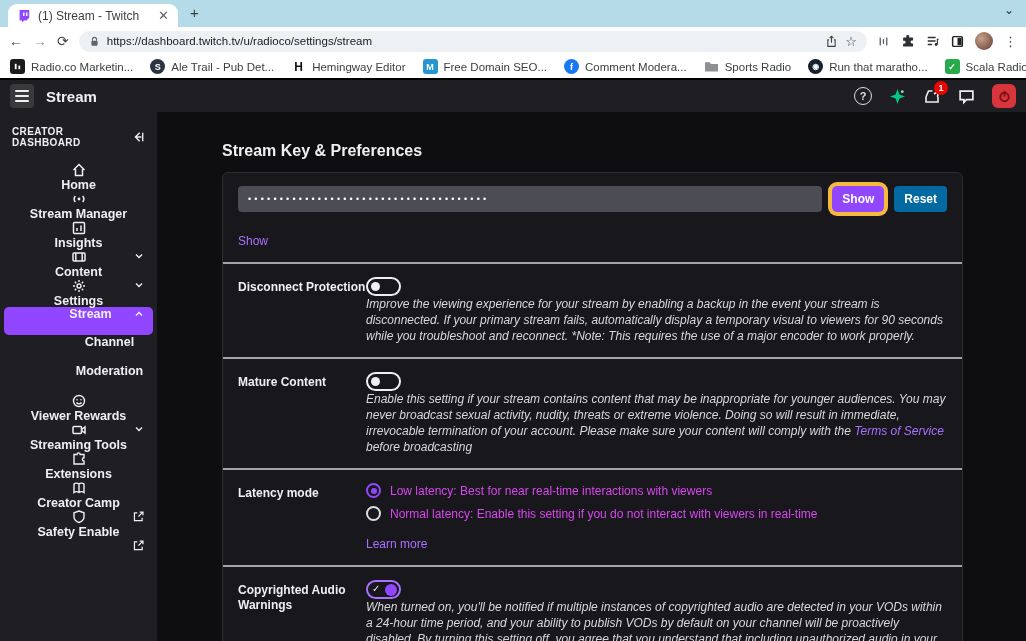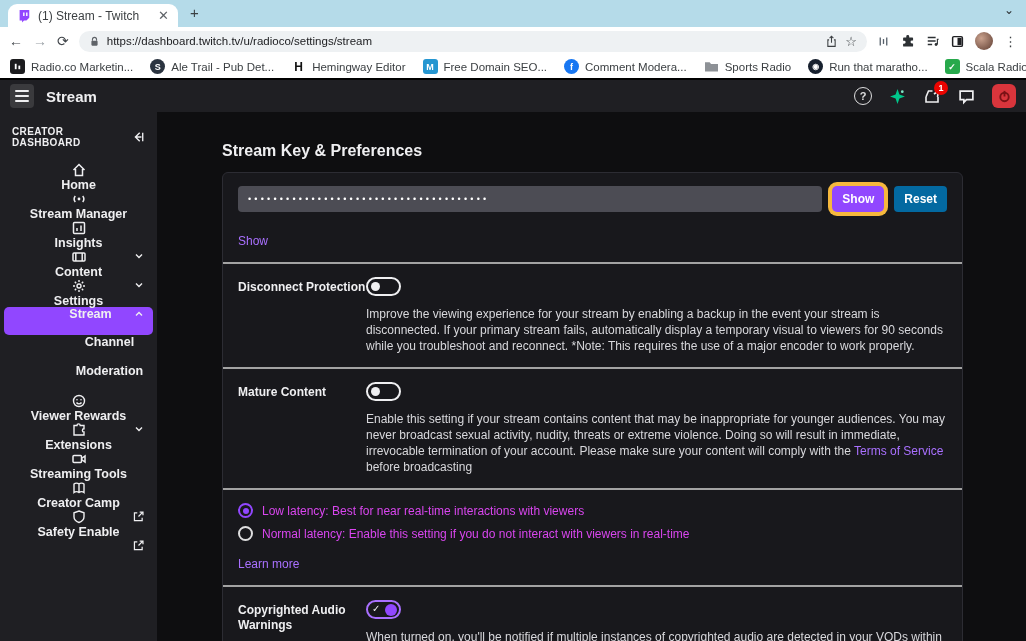--- a/index.html
+++ b/index.html
@@ -92,21 +92,21 @@
   .show-link { display:inline-block; margin-top:22px; }
 
   .toggle { width:35px; height:19px; border:2px solid #efeff1; border-radius:11px;
             position:relative; background:transparent; }
   .toggle .knob { position:absolute; width:9px; height:9px; left:3px; top:3px;
                   background:#efeff1; border-radius:50%; }
   .toggle.on { border-color:#a970ff; }
   .toggle.on .knob { left:auto; right:2px; top:1.5px; width:12px; height:12px; background:#9147ff; }
   .toggle.on .check { position:absolute; left:4px; top:1px; color:#efeff1; font-size:10px; }
 
-  .desc { margin-top:10px; font-size:12px; line-height:16px; color:#d8d8dc; max-width:590px; }
+  .desc { font-size:12px; line-height:16px; color:#d8d8dc; max-width:590px;font-style:italic; }
   .radio-row { display:flex; align-items:center; gap:9px; margin-bottom:8px; }
   .radio { width:15px; height:15px; border-radius:50%; border:2px solid #dededf; position:relative; flex:none; }
   .radio.sel { border-color:#9147ff; }
   .radio.sel::after { content:""; position:absolute; left:2.5px; top:2.5px; width:6px; height:6px;
                       border-radius:50%; background:#9147ff; }
   .radio-label { font-size:12px; color:#d946ef; }
   .learnmore { display:inline-block; margin-top:8px; }
 </style>
 </head>
 <body>
@@ -354,34 +354,34 @@
             </span>
           <span>Viewer Rewards</span>
           <span class="nav-chev">
               <svg width="12" height="12" viewBox="0 0 16 16" fill="none" stroke="#efeff1" stroke-width="1.8">
                 <path d="M4 6l4 4 4-4"></path>
               </svg>
             </span>
         </div>
         <div class="nav-item">
           <span class="nav-ic">
-              <svg width="16" height="16" viewBox="0 0 16 16" fill="none" stroke="#efeff1" stroke-width="1.4">
-                <path d="M6 3.5a1.6 1.6 0 0 1 3.2 0H13v3.3a1.6 1.6 0 1 0 0 3.2V13H3V3.5z"></path>
-              </svg>
-            </span>
-          <span>Extensions</span>
-        </div>
-        <div class="nav-item">
-          <span class="nav-ic">
               <svg width="16" height="16" viewBox="0 0 16 16" fill="none" stroke="#efeff1" stroke-width="1.5">
                 <rect x="2" y="4.5" width="8.5" height="7" rx="1"></rect>
                 <path d="M10.5 8.5 14 11V5l-3.5 2.5"></path>
               </svg>
             </span>
           <span>Streaming Tools</span>
+        </div>
+        <div class="nav-item">
+          <span class="nav-ic">
+              <svg width="16" height="16" viewBox="0 0 16 16" fill="none" stroke="#efeff1" stroke-width="1.4">
+                <path d="M6 3.5a1.6 1.6 0 0 1 3.2 0H13v3.3a1.6 1.6 0 1 0 0 3.2V13H3V3.5z"></path>
+              </svg>
+            </span>
+          <span>Extensions</span>
         </div>
         <div class="nav-item">
           <span class="nav-ic">
               <svg width="16" height="16" viewBox="0 0 16 16" fill="none" stroke="#efeff1" stroke-width="1.4">
                 <path d="M8 4c-1.3-1-3.8-1-5 0v8.5c1.2-1 3.7-1 5 0 1.3-1 3.8-1 5 0V4c-1.2-1-3.7-1-5 0zM8 4v8.5"></path>
               </svg>
             </span>
           <span>Creator Camp</span>
           <span class="nav-chev">
               <svg width="13" height="13" viewBox="0 0 16 16" fill="none" stroke="#efeff1" stroke-width="1.5">
@@ -435,20 +435,21 @@
           <div class="prow-label">Mature Content</div>
           <div class="prow-body">
             <div class="toggle">
                 <span class="knob"></span>
               </div>
             <p class="desc"><span>Enable this setting if your stream contains content that may be inappropriate for younger audiences. You may never broadcast sexual activity, nudity, threats or extreme violence. Doing so will result in immediate, irrevocable termination of your account. Please make sure your content will comply with the </span><a class="link" href="#">Terms of Service</a><span> before broadcasting</span></p>
           </div>
         </div>
 
         <div class="prow">
+          <div class="prow-label">Latency mode</div>
           <div class="prow-body">
             <div class="radio-row">
               <span class="radio sel"></span>
               <span class="radio-label">Low latency: Best for near real-time interactions with viewers</span>
             </div>
             <div class="radio-row">
               <span class="radio"></span>
               <span class="radio-label">Normal latency: Enable this setting if you do not interact with viewers in real-time</span>
             </div>
             <a class="link learnmore" href="#">Learn more</a>

